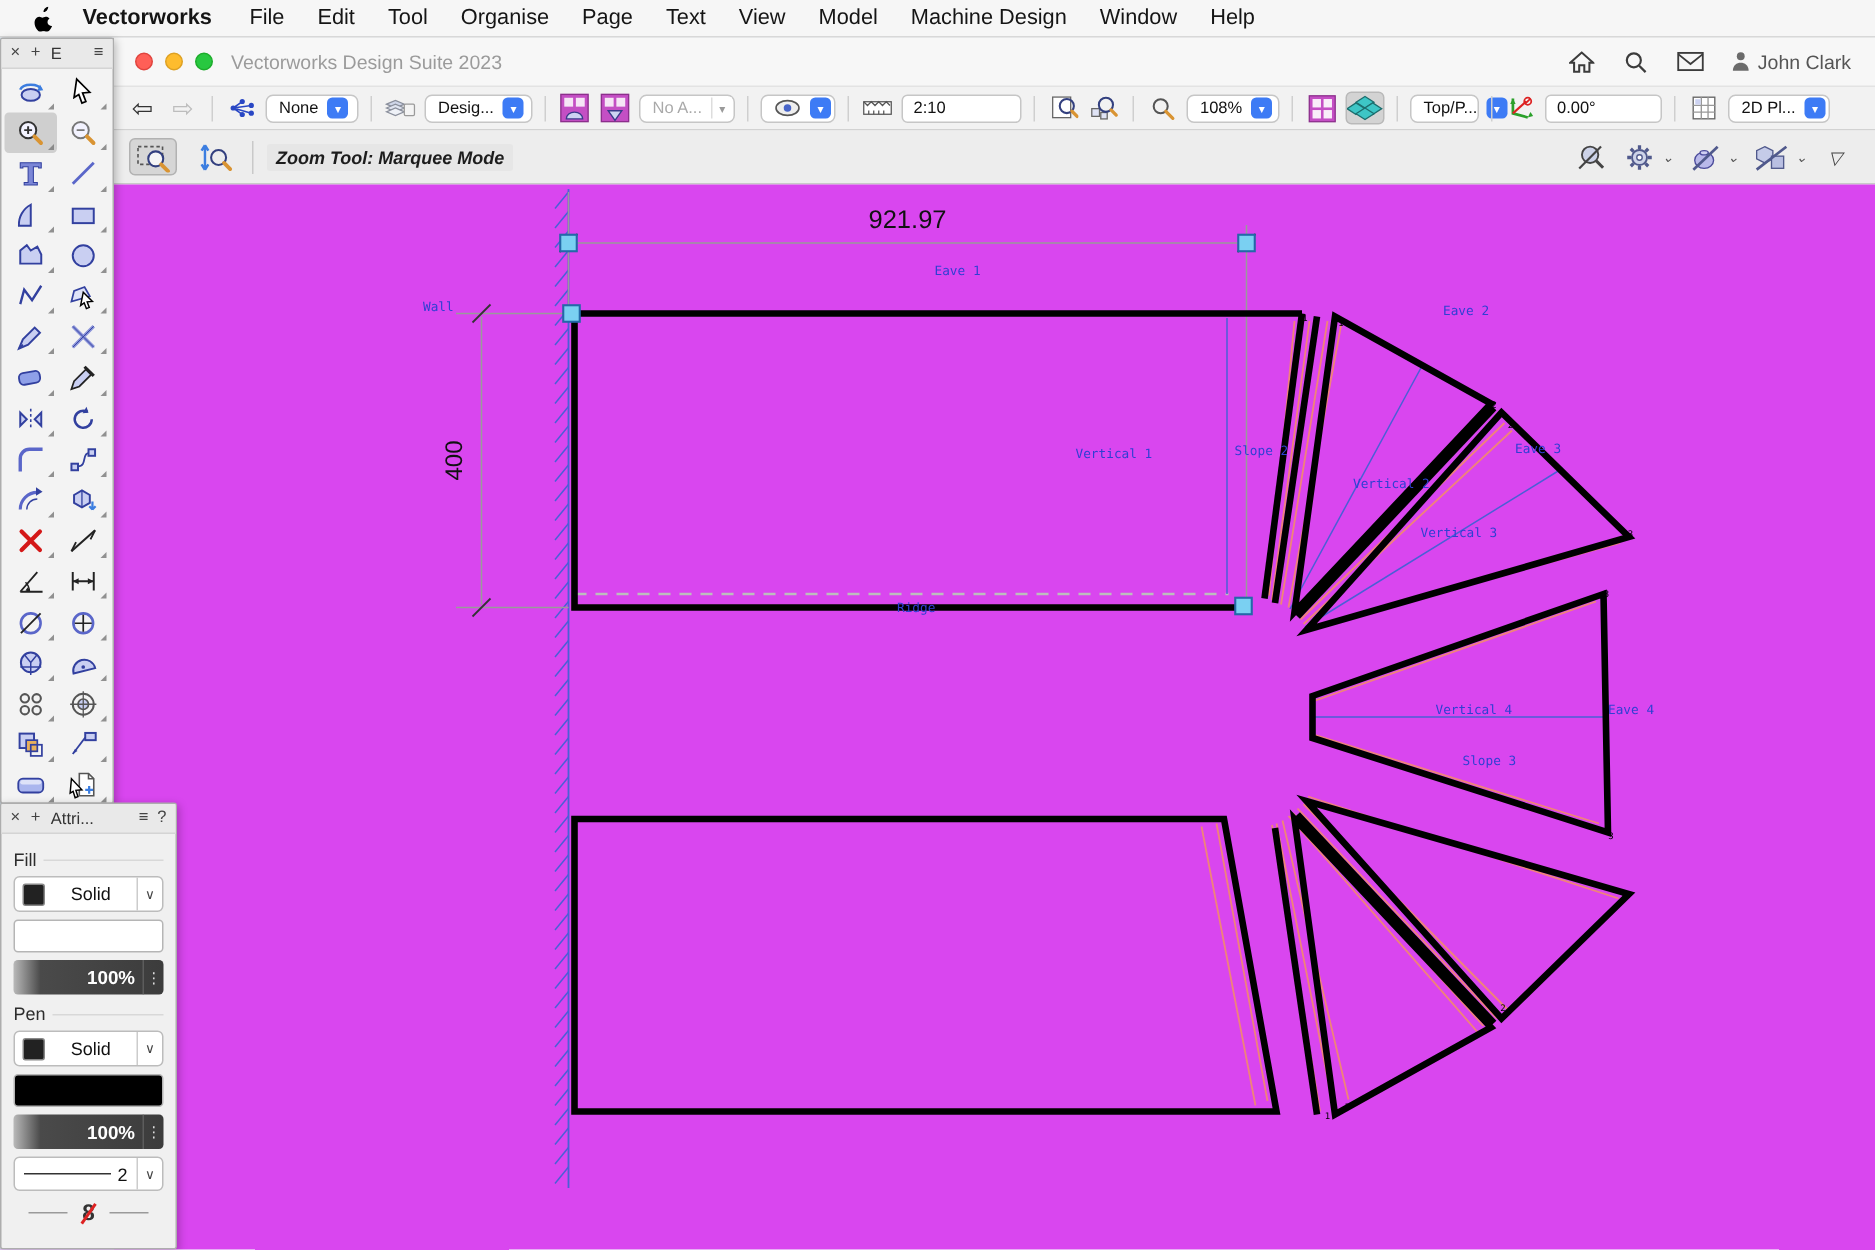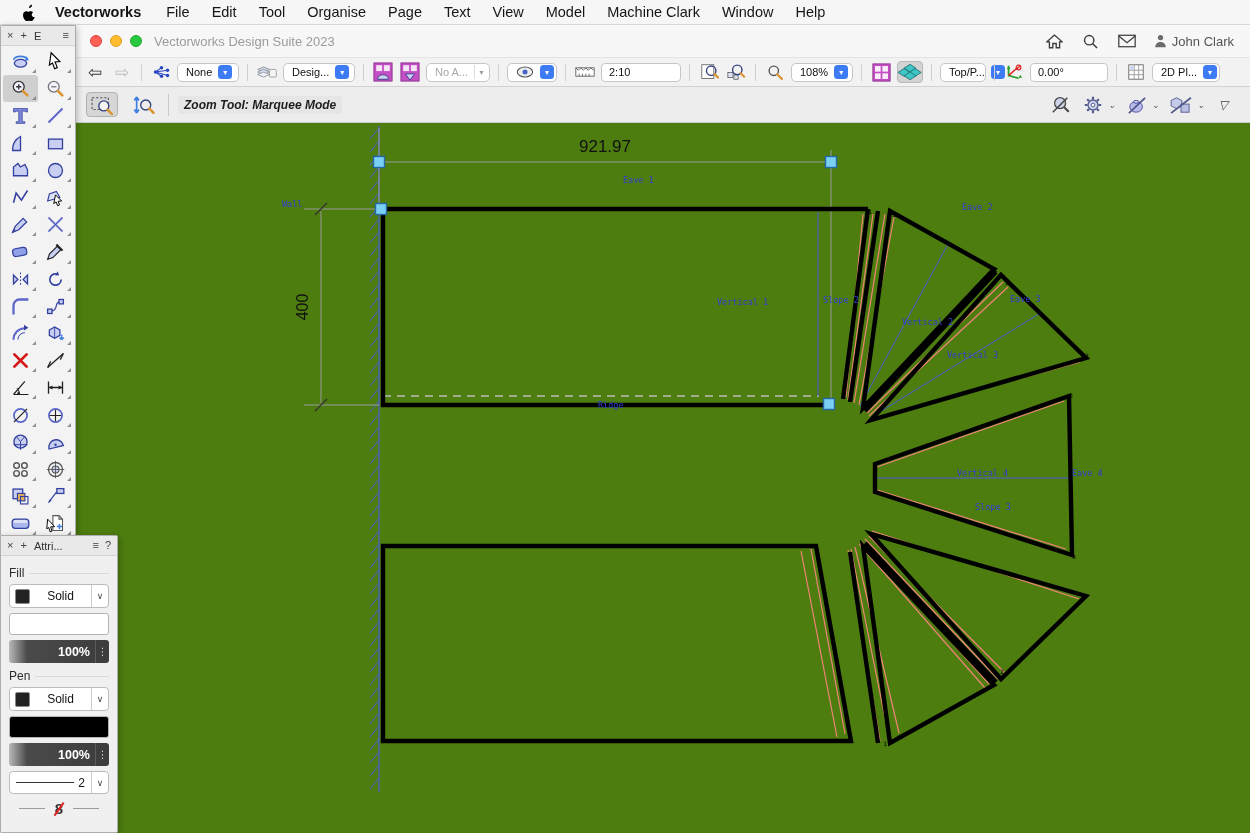--- a/index.html
+++ b/index.html
@@ -51,21 +51,21 @@
   .modebar { height:36px; background:#ededed; border-bottom:1px solid #c9c9c9; display:flex; align-items:center;
              padding:0 10px; gap:9px;font-style:italic; }
   .mode-btn { width:32px; height:25px; border-radius:4px; display:flex; align-items:center; justify-content:center; flex:none;}
   .mode-btn.selected { background:#d6d6d6; border:1px solid #b2b2b2; }
   .mode-sep { width:1px; height:22px; background:#c9c9c9; }
   .mode-status { font-size:12px; font-weight:bold; color:#1d1d1d; background:#e6e6e6; padding:2px 6px; border-radius:2px;}
   .mode-right { margin-left:auto; display:flex; align-items:center; gap:10px; padding-right:8px;}
   .mode-right .chev { font-size:9px; color:#555; margin-left:-6px;}
 
   
-  .canvas { position:absolute; left:0; top:98px; right:0; bottom:0; background:#4d7c0f; overflow:hidden; }
+  .canvas { position:absolute; left:0; top:98px; right:0; bottom:0; background:#d946ef; overflow:hidden; }
 
   
   .palette { position:absolute; background:#f3f3f3; border:1px solid #adadad; border-radius:2px;
              box-shadow:1px 2px 6px rgba(0,0,0,.25); z-index:95; }
   .palette-header { height:20px; background:#e9e9e9; border-bottom:1px solid #d4d4d4; display:flex;
                     align-items:center; gap:7px; padding:0 6px; font-size:11px; color:#333; }
   .ph-btn { font-size:11px; color:#444; line-height:1; }
   .ph-title { font-size:11px; color:#333; }
   .ph-right { margin-left:auto; display:flex; gap:6px; align-items:center;}
 
@@ -118,21 +118,21 @@
   <div id="menu-items" style="display:flex;align-items:center;">
       <span class="menu-item app-name">Vectorworks</span>
       <span class="menu-item">File</span>
       <span class="menu-item">Edit</span>
       <span class="menu-item">Tool</span>
       <span class="menu-item">Organise</span>
       <span class="menu-item">Page</span>
       <span class="menu-item">Text</span>
       <span class="menu-item">View</span>
       <span class="menu-item">Model</span>
-      <span class="menu-item">Machine Clark</span>
+      <span class="menu-item">Machine Design</span>
       <span class="menu-item">Window</span>
       <span class="menu-item">Help</span>
     </div>
 </div>
 
 <div class="window">
 
   <div class="titlebar">
     <div class="traffic">
       <span class="tl red"></span>

